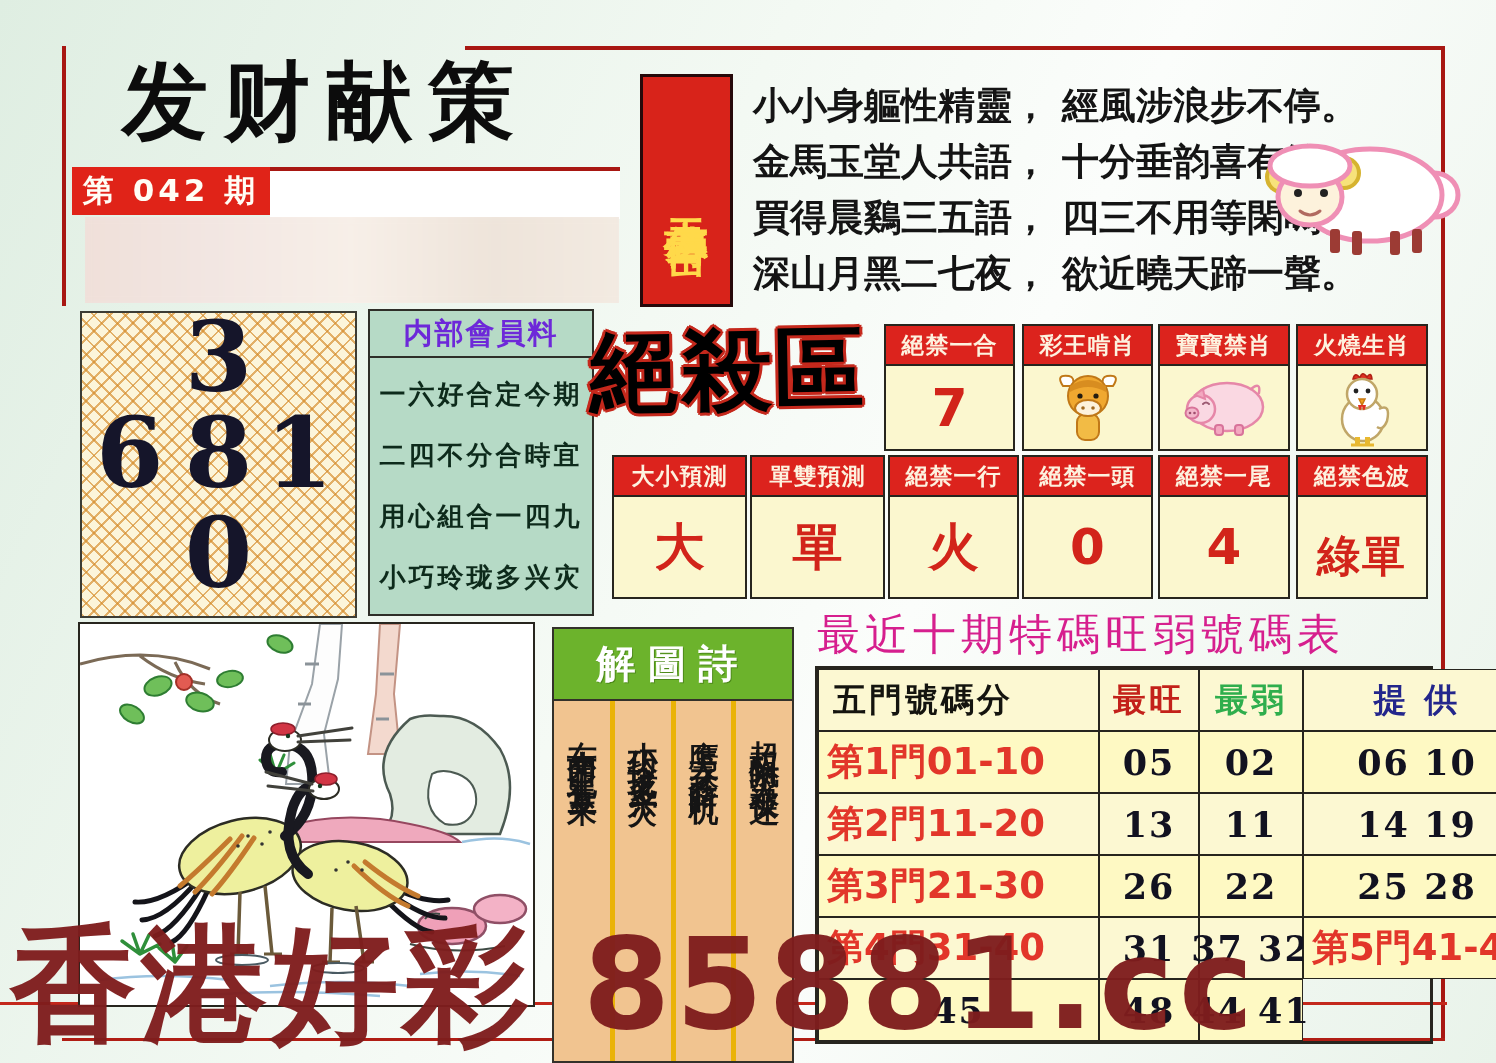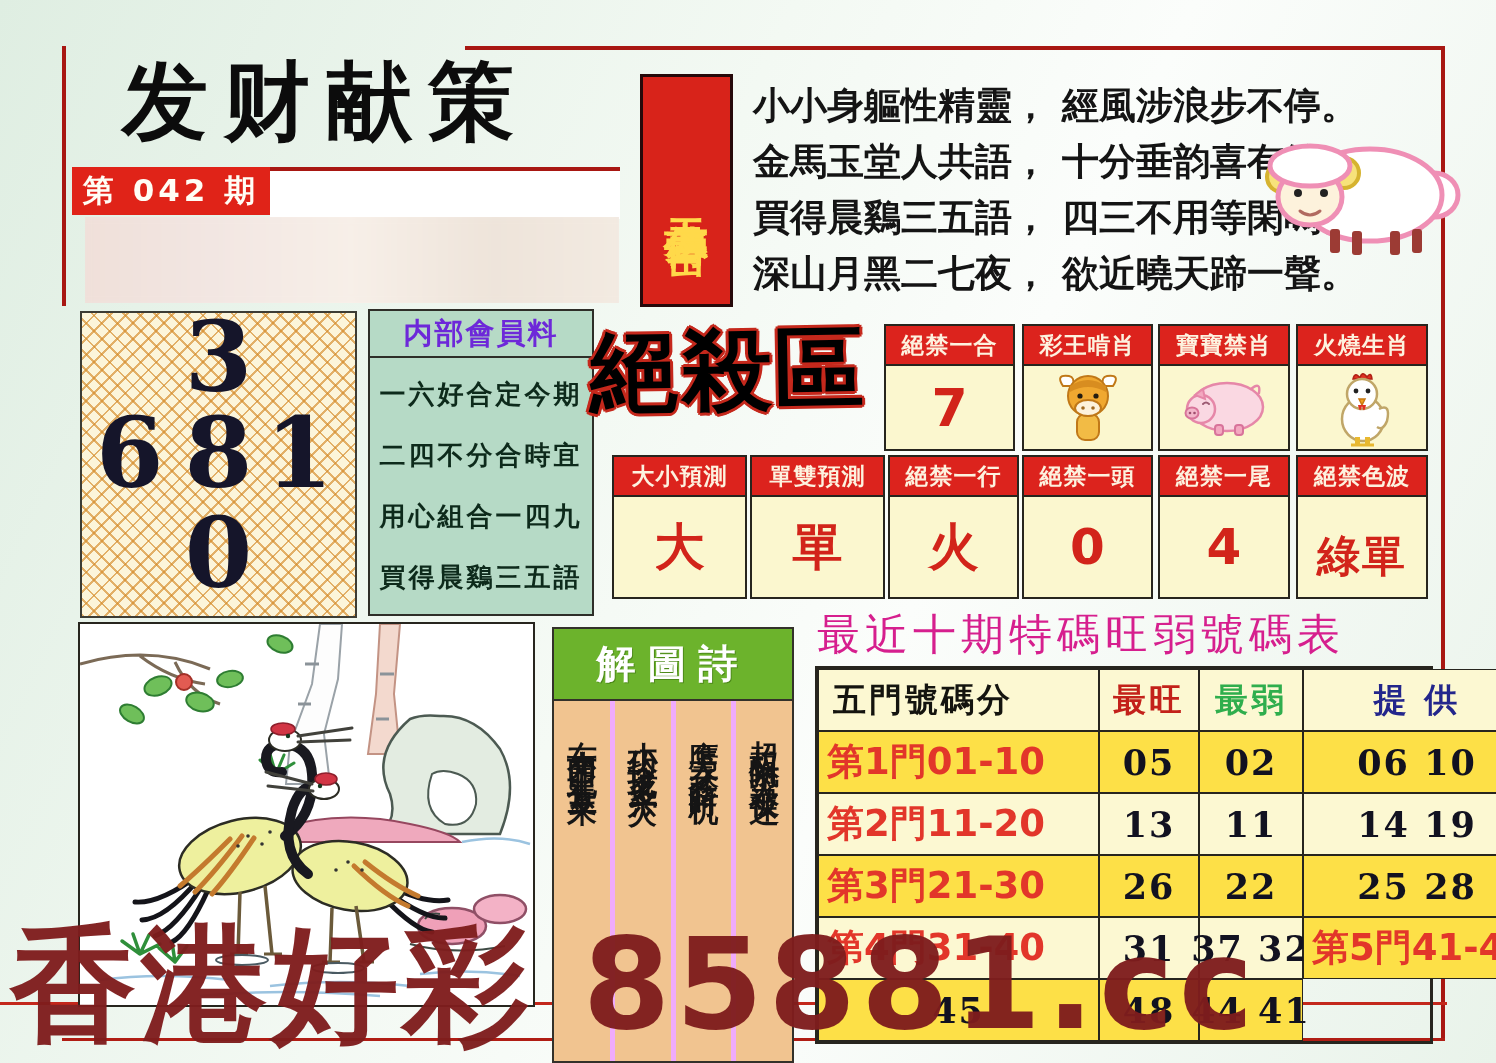--- a/index.html
+++ b/index.html
@@ -93,32 +93,32 @@
   }
   .stats-table .cell{
     height:60px;border:1px solid #27251e;display:flex;align-items:center;justify-content:center;
     font-weight:700;
   }
   .stats-table .c-head{background:#fcf8d2;font-size:33px;font-family:"DejaVu Serif","Liberation Serif",serif;letter-spacing:3px;}
   .stats-table .h-label{color:#14140f;justify-content:flex-start;padding-left:14px;}
   .stats-table .h-hot{color:#c3211a;}
   .stats-table .h-weak{color:#2fae4d;}
   .stats-table .h-prov{color:#23268c;}
-  .stats-table .r-blue{background:#fde047;}
+  .stats-table .r-blue{background:#fef9c3;}
   .stats-table .r-cream{background:#fcf8d2;}
   .stats-table .c-label{
     color:#e2362a;font-size:37px;justify-content:flex-start;padding-left:8px;
     white-space:nowrap;letter-spacing:0;
   }
   .stats-table .c-num{
     color:#121220;font-size:35px;font-family:"DejaVu Serif","Liberation Serif",serif;
     letter-spacing:2px;white-space:nowrap;
   }
   
-  .jietu-box{left:552px;top:627px;width:238px;height:432px;border:2px solid #33312a;background:#f0abfc;}
+  .jietu-box{left:552px;top:627px;width:238px;height:432px;border:2px solid #33312a;background:#eab308;}
   .jietu-head{
     height:70px;background:#6cb32c;display:flex;align-items:center;justify-content:center;
     color:#fff;font-size:39px;font-weight:900;letter-spacing:12px;border-bottom:2px solid #33312a;
     text-shadow:1px 1px 0 #4d8a1a;
   }
   .jietu-cols{position:absolute;left:0;right:0;top:72px;bottom:0;display:flex;}
   .jietu-col{
     flex:1;background:#f1c490;margin-right:5px;display:flex;justify-content:center;
     padding-top:16px;
   }
@@ -189,21 +189,21 @@
   <div class="num" style="right:22px;top:92px;">1</div>
   <div class="num" style="left:50%;top:192px;transform:translateX(-50%);">0</div>
 </div>
 
 <div class="abs member-box">
   <div class="member-title">内部會員料</div>
   <div class="member-lines">
     <div class="member-line">一六好合定今期</div>
     <div class="member-line">二四不分合時宜</div>
     <div class="member-line">用心組合一四九</div>
-    <div class="member-line">買得晨鷄三五語</div>
+    <div class="member-line">小巧玲珑多兴灾</div>
   </div>
 </div>
 
 <div class="abs killzone-title">絕殺區</div>
 
 <div class="abs mini-box" style="left:884px;top:324px;width:127px;height:123px;">
   <div class="hd">絕禁一合</div>
   <div class="bd">
       <span class="val">7</span>
     </div>

